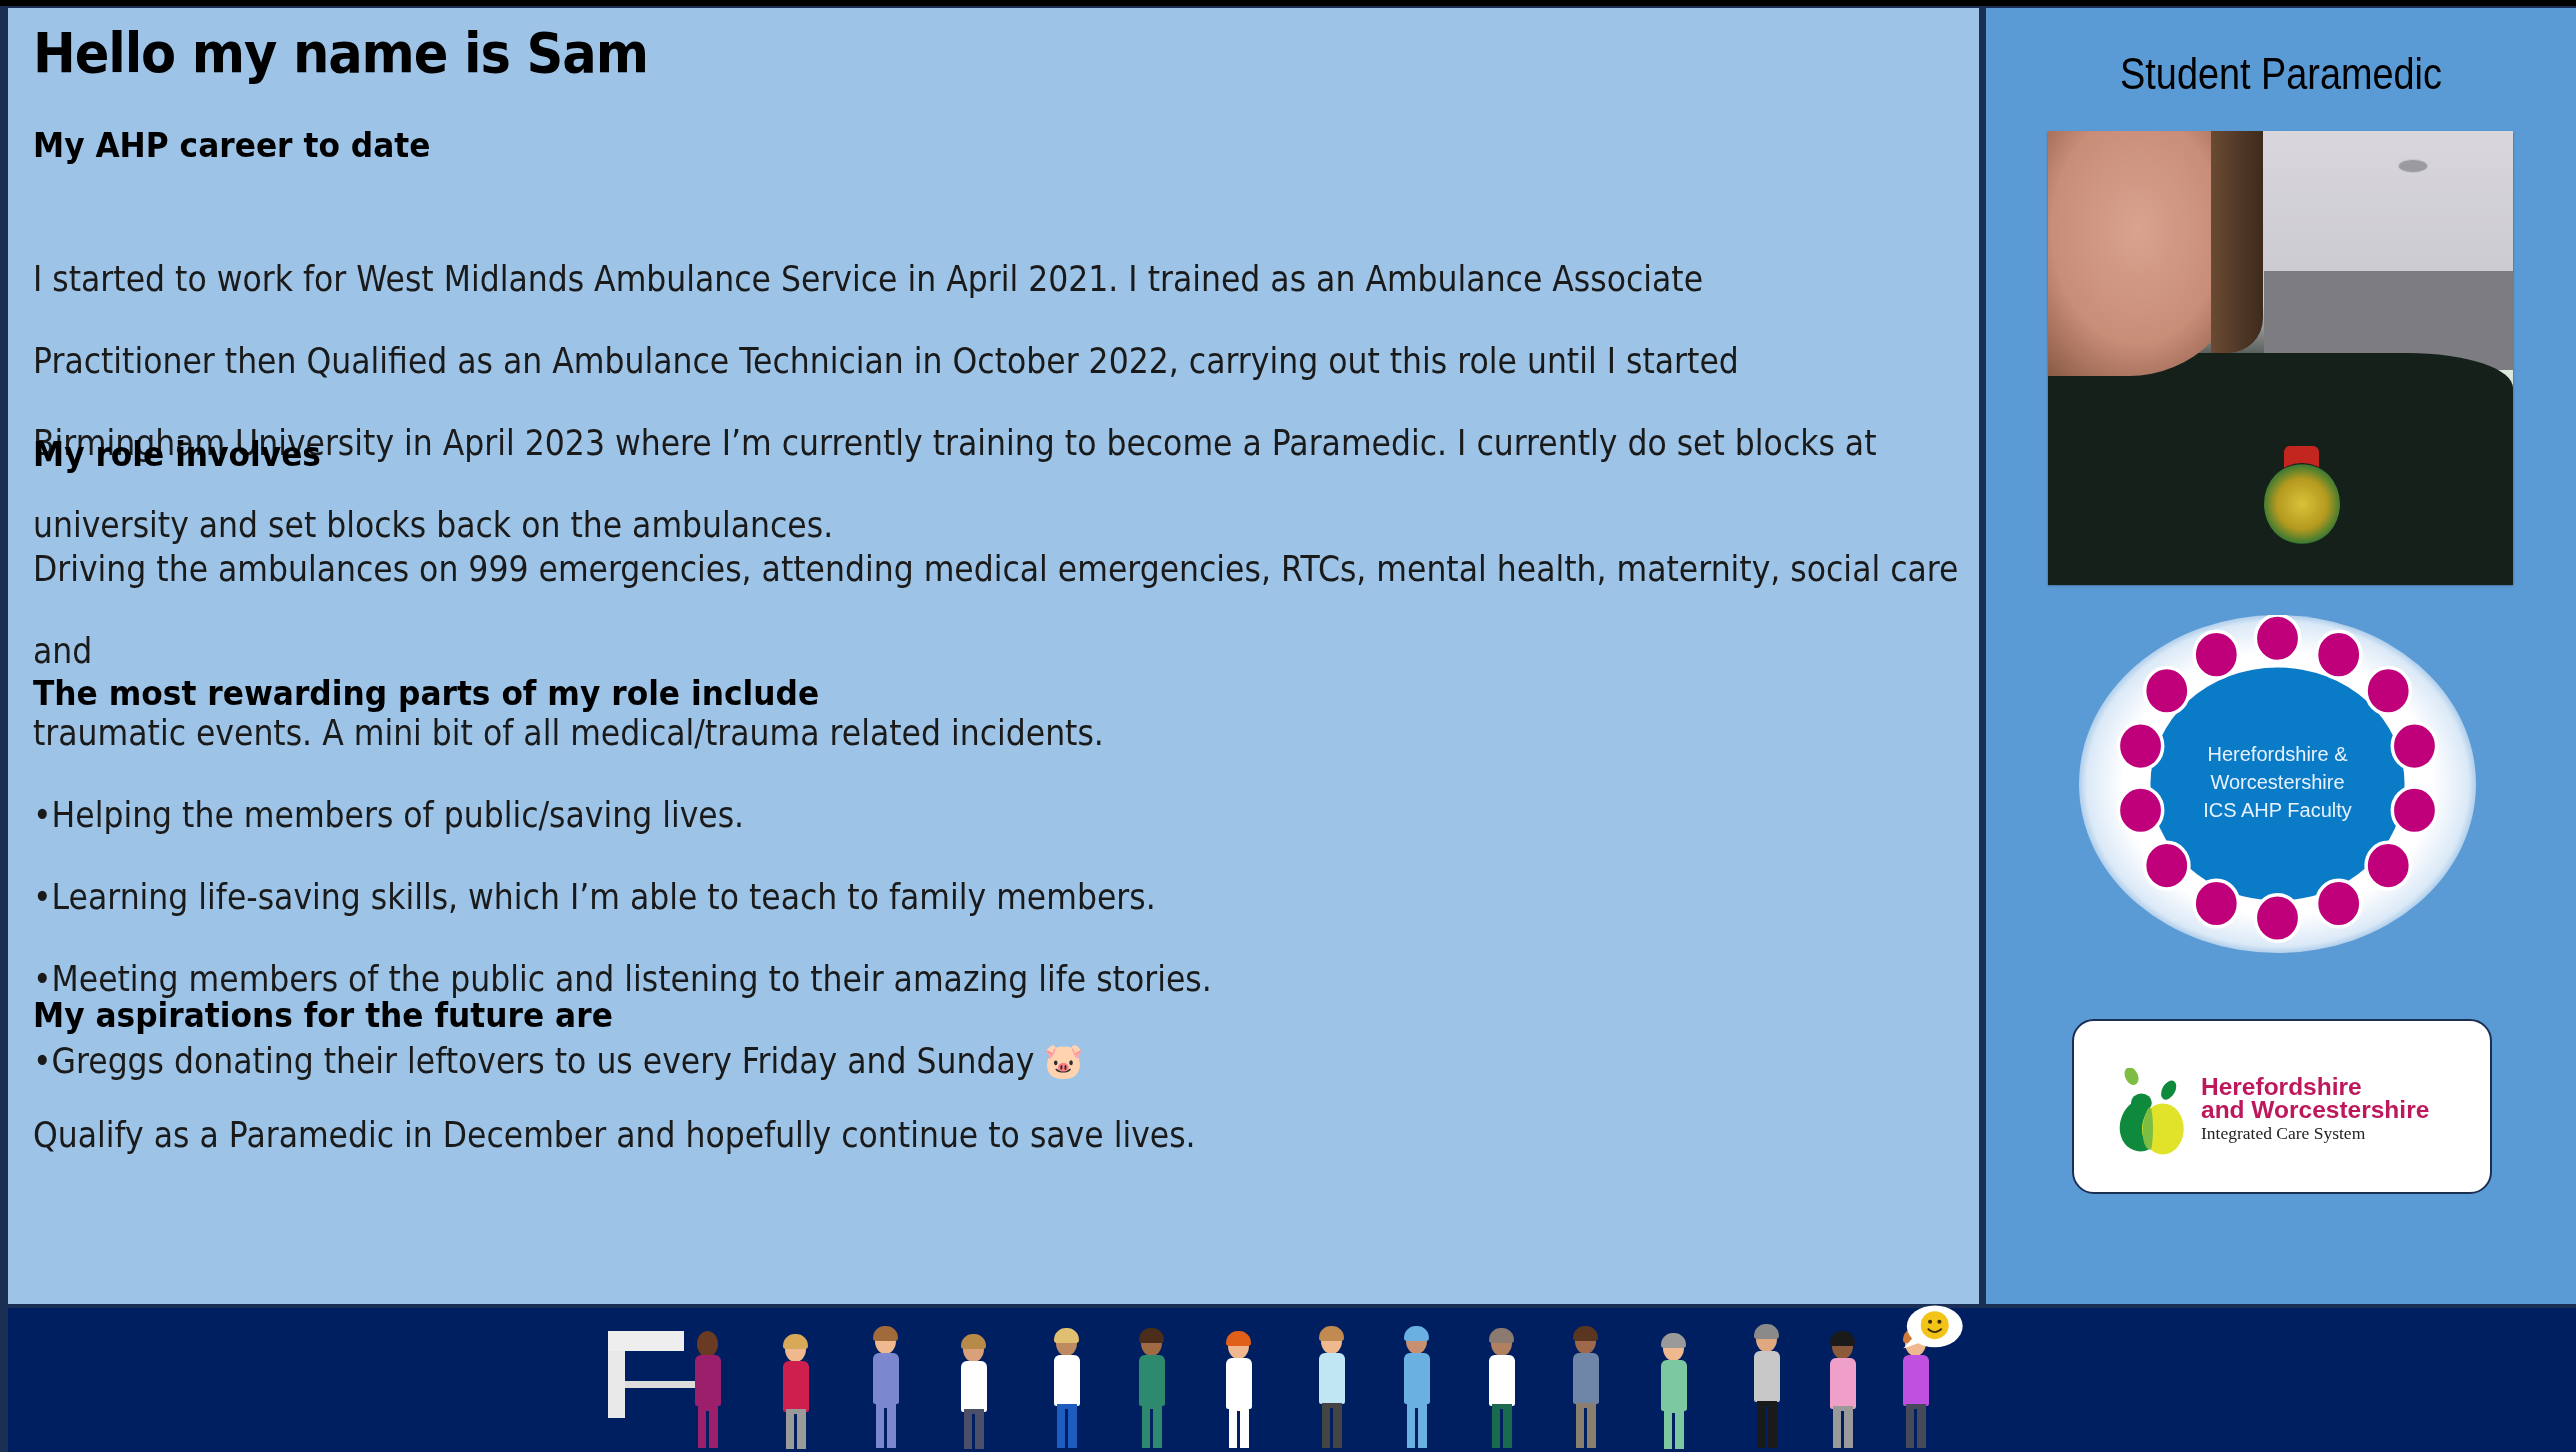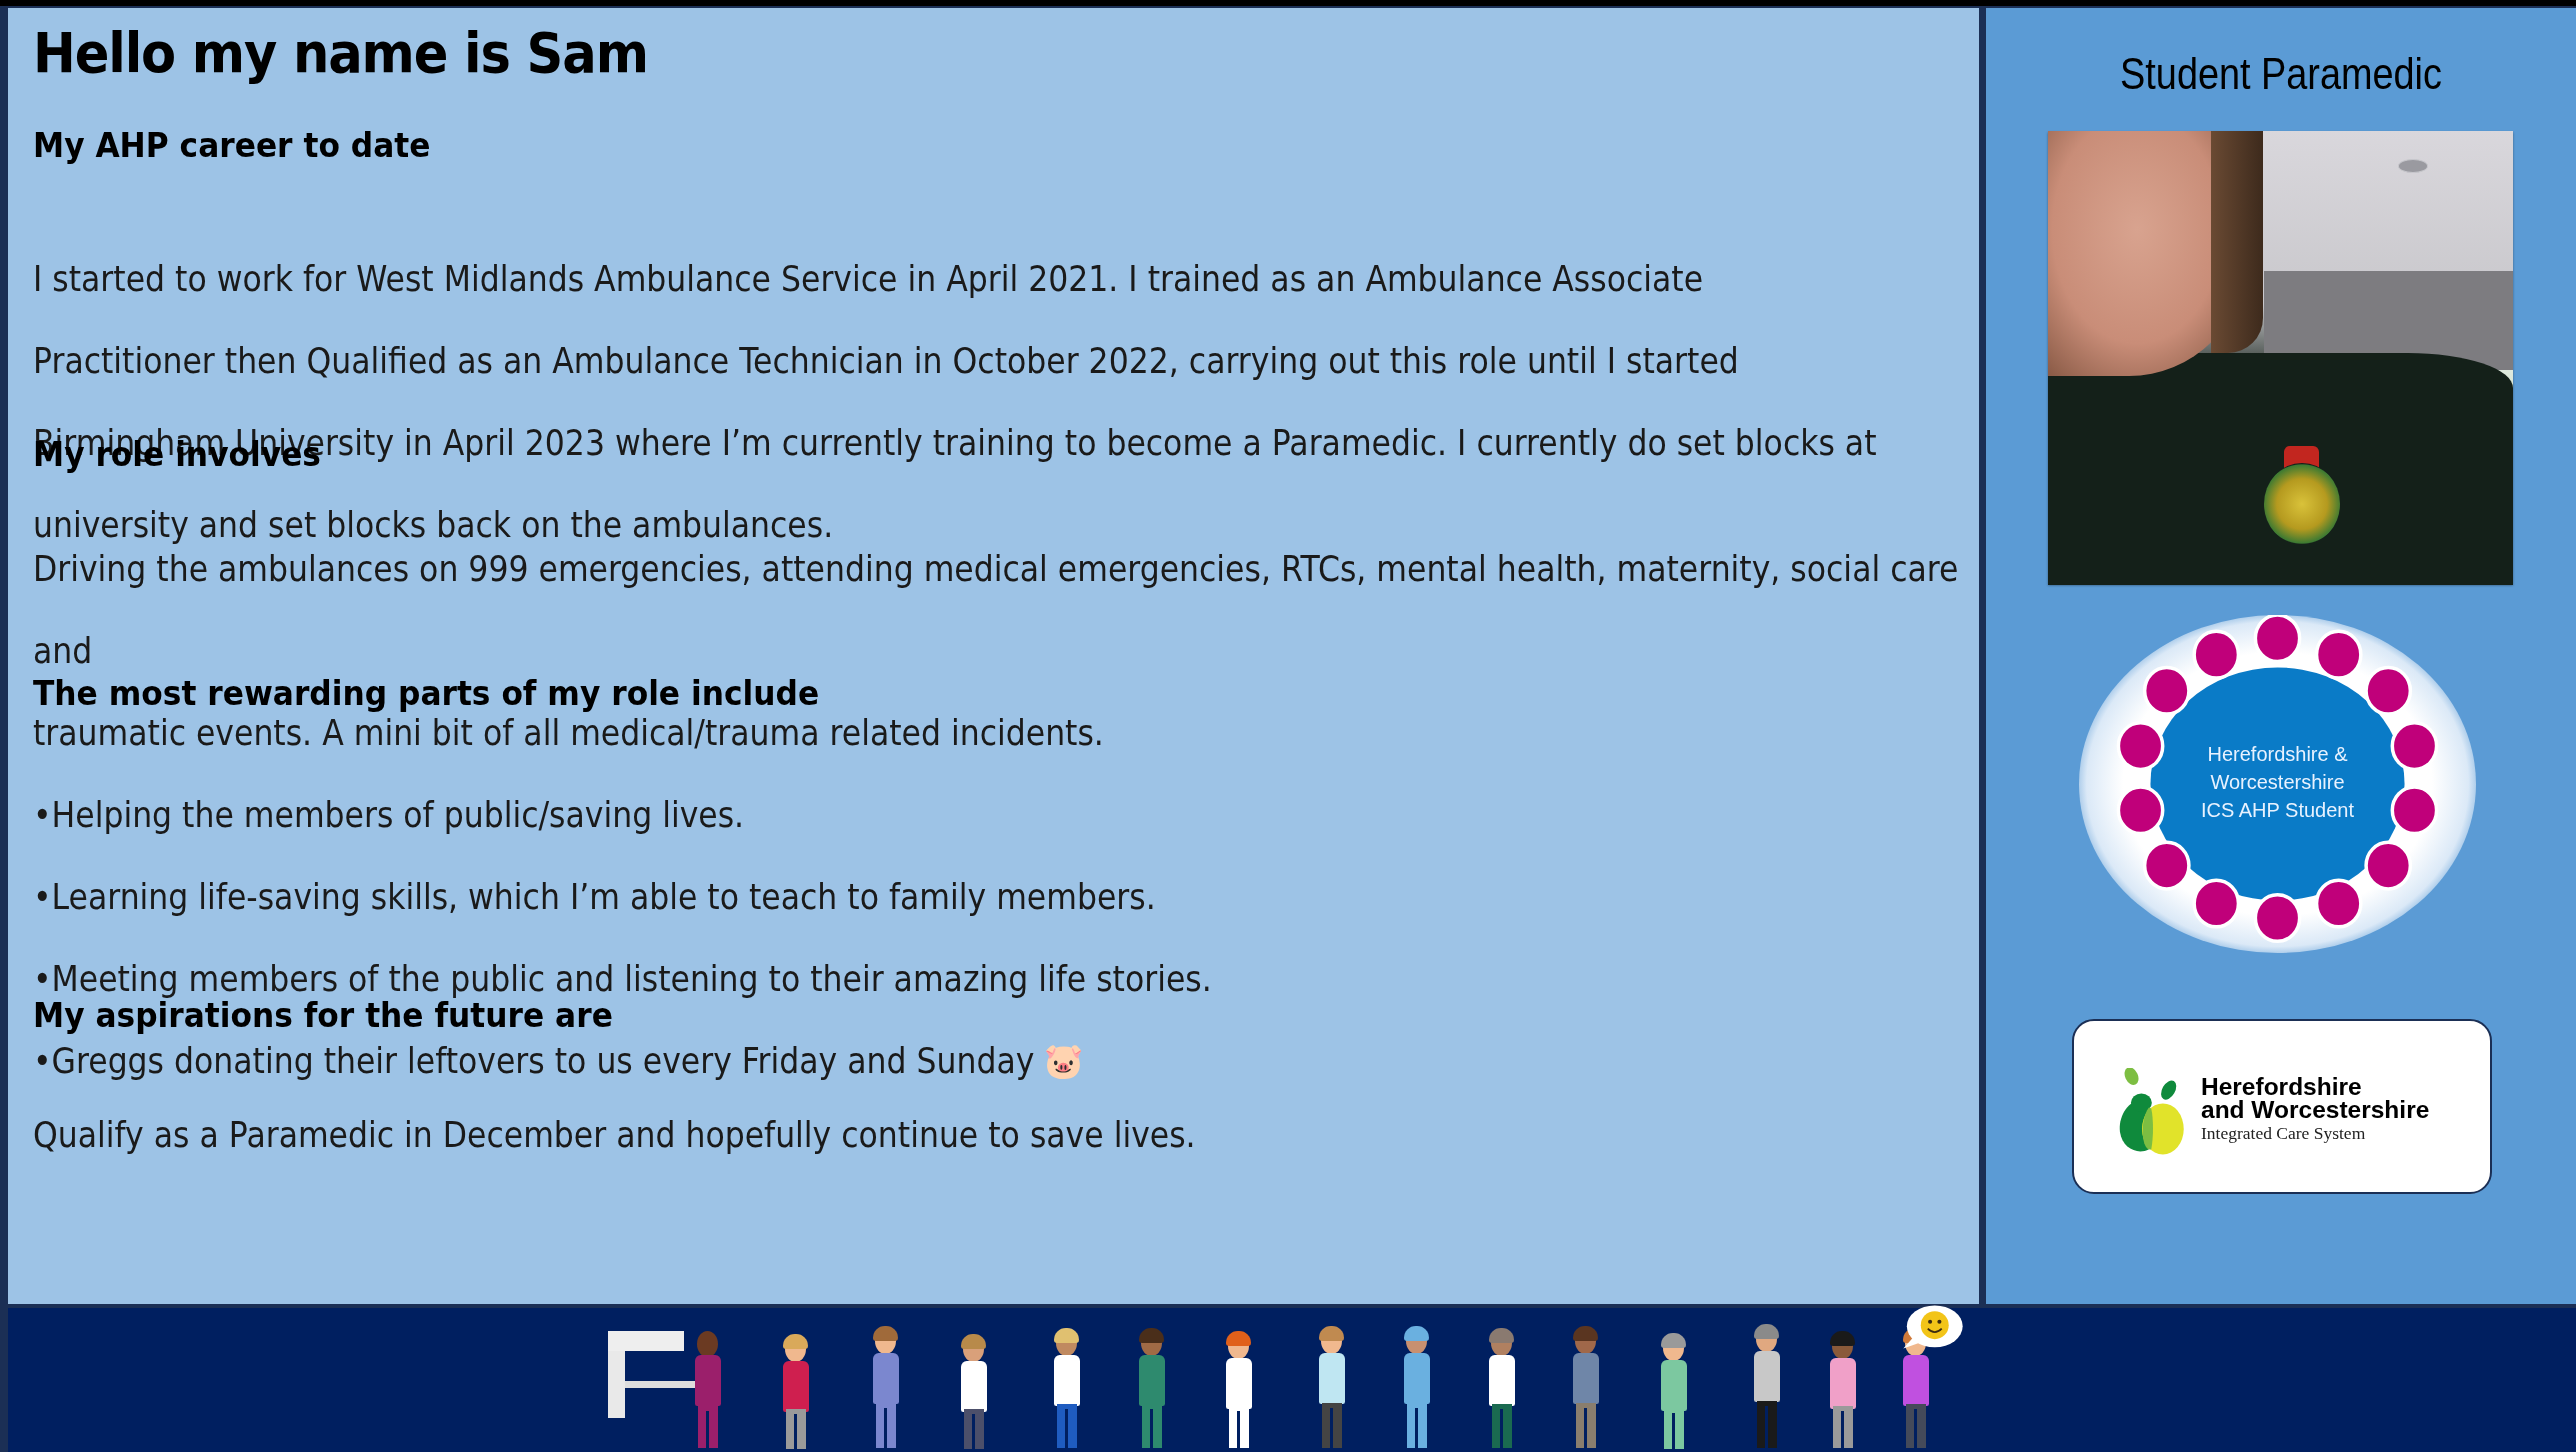--- a/index.html
+++ b/index.html
@@ -113,21 +113,21 @@
     font-family:"Liberation Sans", sans-serif;
   }
   .ics-logo {
     position:absolute; left: 86px; top: 1011px; width: 420px; height: 175px;
     background:#fff; border: 2.9px solid #1b2f55; border-radius: 22px;
     box-sizing: border-box;
   }
   .ics-logo svg { position:absolute; left:41px; top:47px; }
   .ics-name {
     position:absolute; left:127px; top:54px;
-    color:#000000; font-weight:bold; font-size:24.5px; line-height:23px;
+    color:#be185d; font-weight:bold; font-size:24.5px; line-height:23px;
     font-family:"Liberation Sans", sans-serif;
     white-space: nowrap;
   }
   .ics-sub {
     position:absolute; left:127px; top:102px;
     color:#222; font-size:17.5px;
     font-family:Liberation Serif, serif;
     white-space: nowrap;
   }
   .people { position:absolute; left: 589px; top: 0; height: 143px; width: 1400px; }
@@ -215,21 +215,21 @@
           <ellipse cx="150" cy="430" rx="38" ry="40"></ellipse>
           <ellipse cx="105" cy="335" rx="38" ry="40"></ellipse>
           <ellipse cx="105" cy="225" rx="38" ry="40"></ellipse>
           <ellipse cx="150" cy="130" rx="38" ry="40"></ellipse>
           <ellipse cx="235" cy="68" rx="38" ry="40"></ellipse>
         </g>
       </svg>
       <div class="faculty-text">
         <div>Herefordshire &amp;</div>
         <div>Worcestershire</div>
-        <div>ICS AHP Student</div>
+        <div>ICS AHP Faculty</div>
       </div>
     </div>
 
     <div class="ics-logo">
       <svg width="76" height="87" viewBox="0 0 130 150">
         <ellipse cx="28" cy="14" rx="11" ry="16" fill="#7DBE42" transform="rotate(-25 28 14)"></ellipse>
         <ellipse cx="92" cy="38" rx="11" ry="18" fill="#0F8A3C" transform="rotate(30 92 38)"></ellipse>
         <path d="M40 55 C20 60 5 85 8 110 C12 140 40 150 58 140 L58 60 Z" fill="#0F8A3C"></path>
         <ellipse cx="45" cy="60" rx="18" ry="16" fill="#0F8A3C"></ellipse>
         <ellipse cx="82" cy="105" rx="36" ry="44" fill="#E1E32A"></ellipse>

